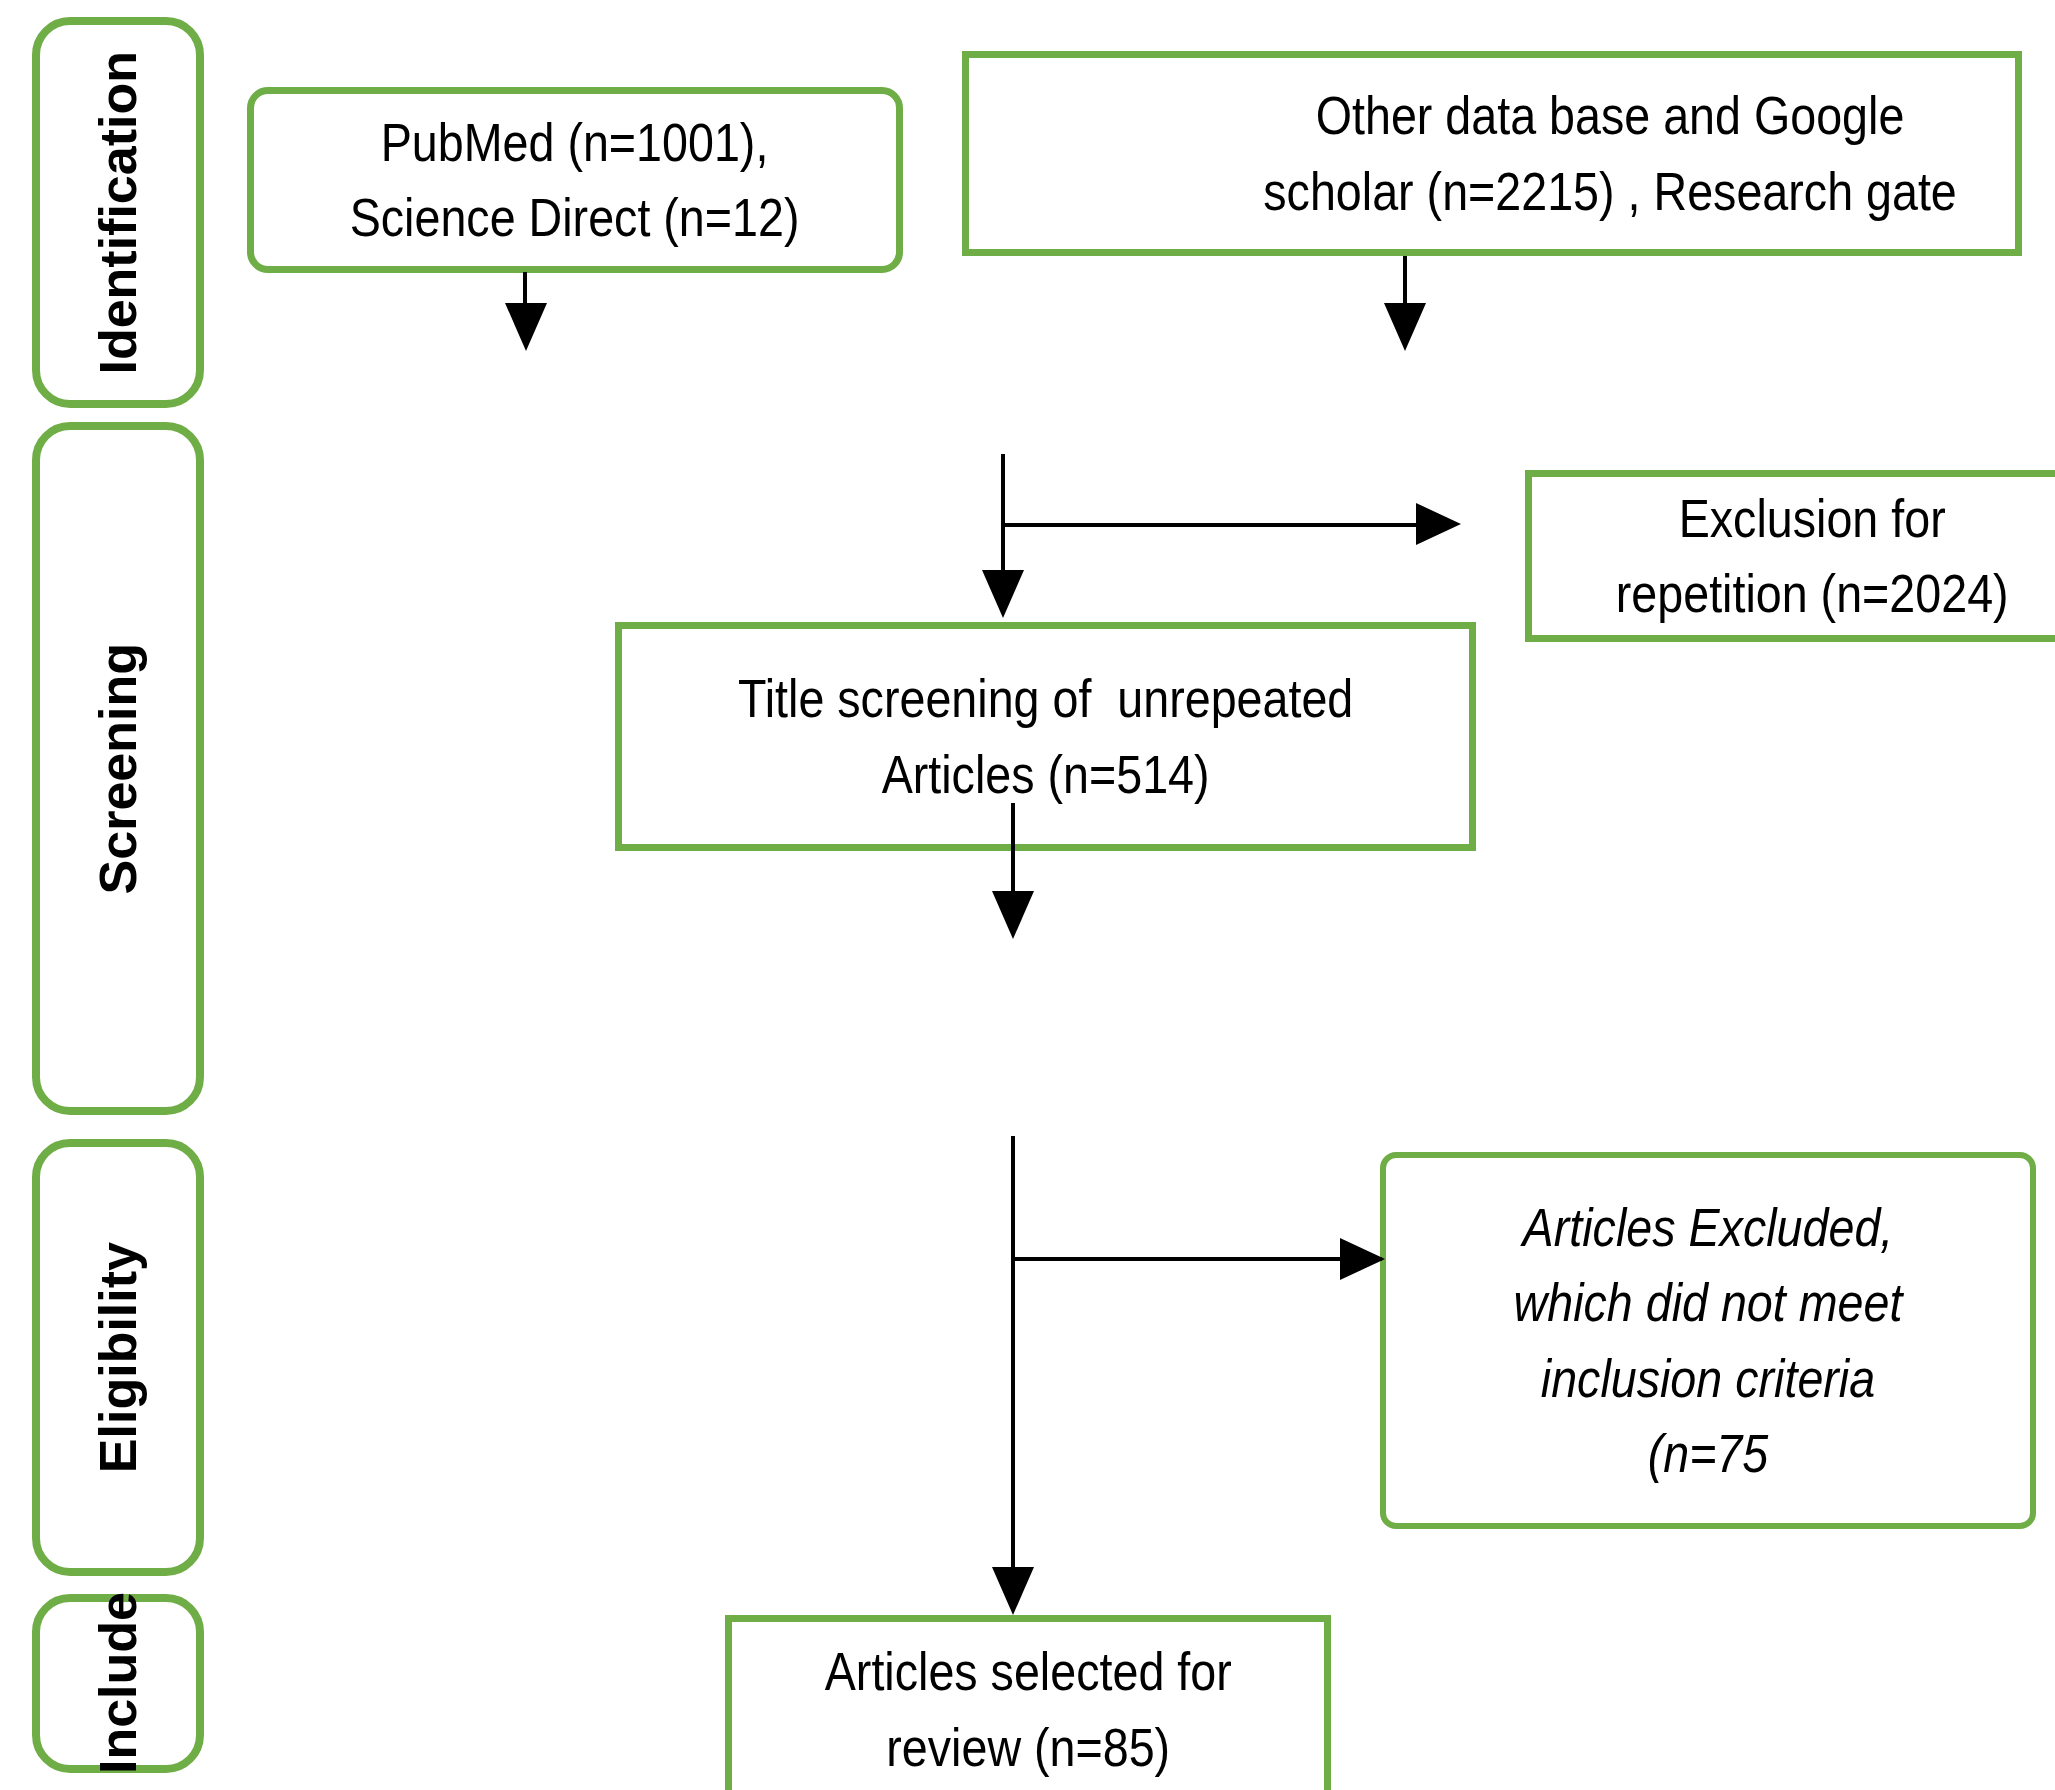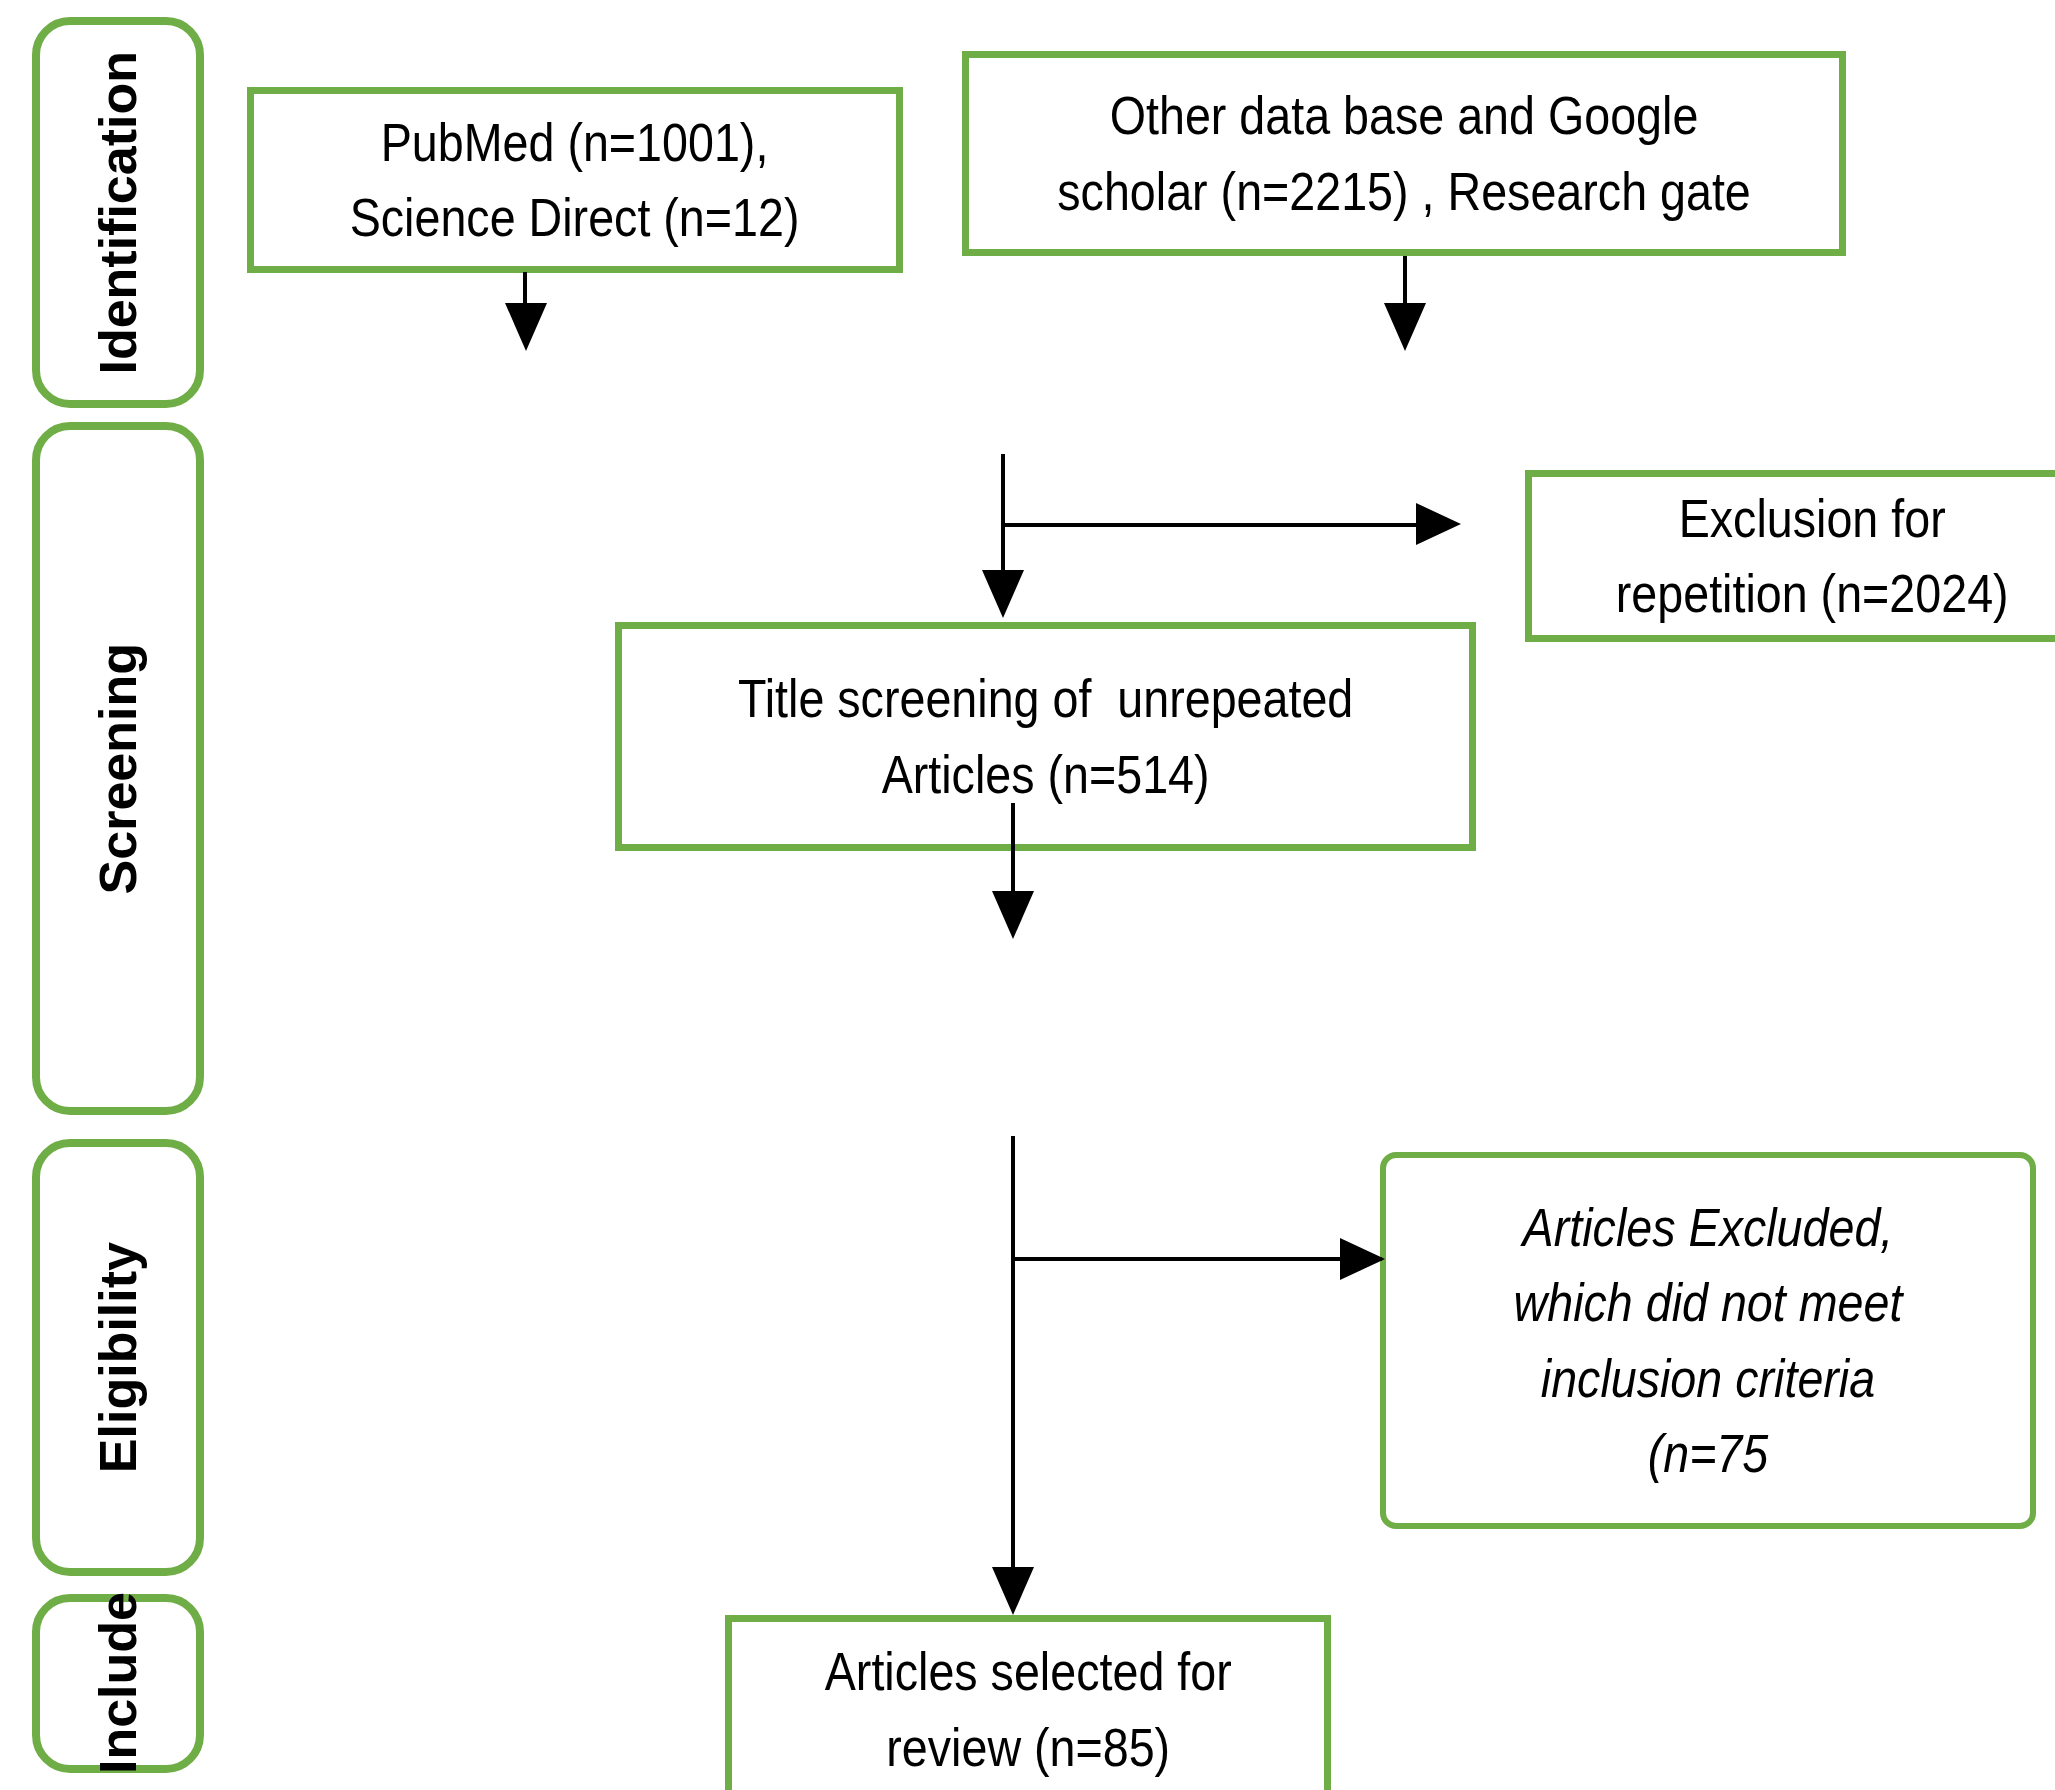--- a/index.html
+++ b/index.html
@@ -110,26 +110,26 @@
   </div>
 
   <div class="stage-box" style="left:32px; top:1139px; width:172px; height:437px;">
     <span class="stage-label">Eligibility</span>
   </div>
 
   <div class="stage-box" style="left:32px; top:1594px; width:172px; height:179px;">
     <span class="stage-label">Include</span>
   </div>
 
-  <div class="flow-box" style="left:247px; top:87px; width:656px; height:186px;">
+  <div class="flow-box" style="left:247px; top:87px; width:656px; height:186px;border-radius:21px;">
     <span class="flow-text">PubMed (n=1001),
 Science Direct (n=12)</span>
   </div>
 
-  <div class="flow-box" style="left:962px; top:51px; width:884px; height:205px;">
+  <div class="flow-box" style="left:962px; top:51px; width:1060px; height:205px;justify-content:flex-end;">
     <span class="flow-text">Other data base and Google
 scholar (n=2215) , Research gate</span>
   </div>
 
 
   <div class="flow-box" style="left:1525px; top:470px; width:574px; height:172px;">
     <span class="flow-text">Exclusion for
 repetition (n=2024)</span>
   </div>
 

